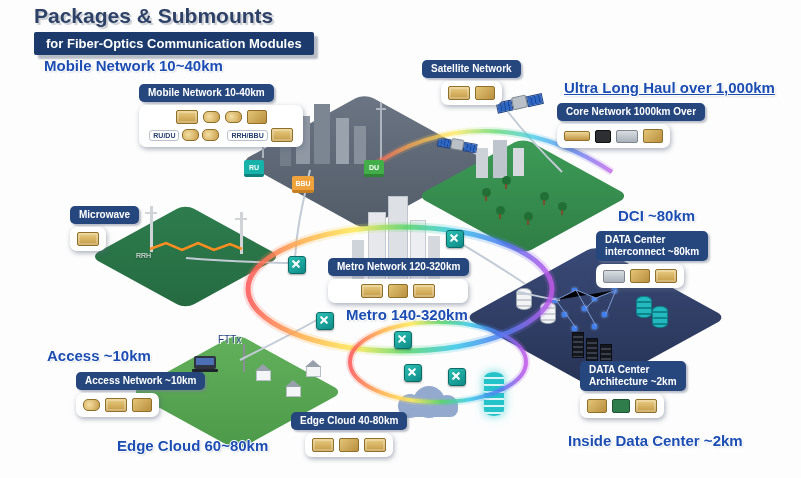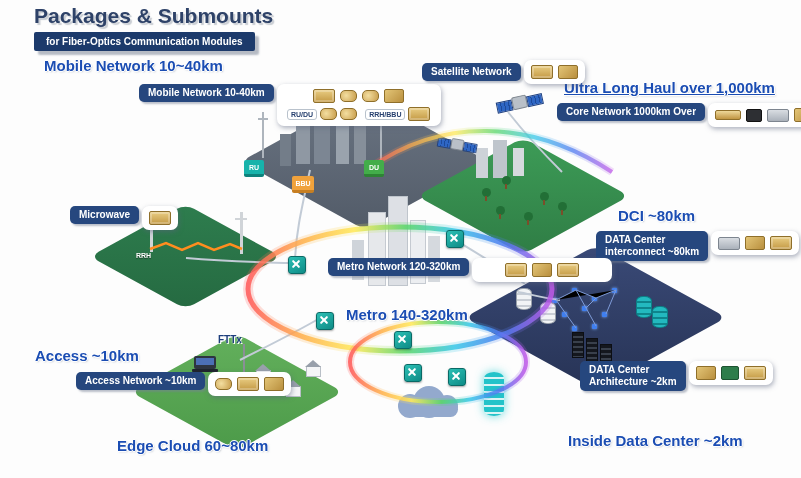--- a/index.html
+++ b/index.html
@@ -35,35 +35,35 @@
        background:repeating-linear-gradient(90deg,#2e66c4 0 3px,#1d4a9a 3px 4px);}
   .sat .body{position:absolute;left:16px;top:0;width:13px;height:11px;background:#b9c0c8;border:1px solid #7e868f;border-radius:2px;}
   .router{position:absolute;width:16px;height:16px;border-radius:3px;z-index:4;
           background:linear-gradient(145deg,#2cc0b5,#0e8b86);border:1px solid #0a6a66;
           box-shadow:0 1px 2px rgba(0,0,0,.35);}
   .router::before,.router::after{content:'';position:absolute;left:2px;top:6px;width:10px;height:2px;
           background:#fff;border-radius:1px;}
   .router::before{transform:rotate(45deg);} .router::after{transform:rotate(-45deg);}
   .cube{position:absolute;display:flex;align-items:center;justify-content:center;color:#fff;
         font-weight:bold;font-size:7px;border-radius:2px;z-index:4;}
-  .maplabel{position:absolute;z-index:4;font-weight:bold;}
+  .maplabel{position:absolute;z-index:4;font-weight:normal;}
   .laptop{position:absolute;z-index:2;width:22px;height:13px;background:#2e3440;border-radius:2px;}
   .laptop::before{content:'';position:absolute;left:2px;top:2px;width:18px;height:7px;background:#4c6fb5;}
   .laptop::after{content:'';position:absolute;left:-2px;top:13px;width:26px;height:3px;background:#1f242d;border-radius:1px;}
   .pole{position:absolute;width:2px;background:#8a8f96;z-index:2;}
 
   
   .page-title{position:absolute;left:34px;top:4px;margin:0;font-size:21px;font-weight:800;color:#2e4268;
               text-shadow:2px 2px 1px rgba(150,158,170,.5);z-index:6;}
-  .subtitle-badge{position:absolute;left:34px;top:32px;background:#1c3a6b;color:#fff;font-size:10px;
+  .subtitle-badge{position:absolute;left:34px;top:32px;background:#1c3a6b;color:#fff;font-size:13px;
               font-weight:bold;padding:4px 12px;border-radius:2px;z-index:6;
               box-shadow:4px 4px 2px rgba(135,144,158,.6);white-space:nowrap;}
   .heading{position:absolute;font-size:15px;font-weight:800;color:#1b4db3;white-space:nowrap;z-index:6;
            text-shadow:1px 0 0 #fff,-1px 0 0 #fff,0 1px 0 #fff,0 -1px 0 #fff,1px 1px 2px rgba(140,150,165,.6);}
-  .section{position:absolute;display:flex;gap:3px;align-items:flex-start;z-index:6;}
+  .section{position:absolute;display:flex;flex-direction:column;gap:3px;align-items:flex-start;z-index:6;}
   .section.center{align-items:center;}
   .badge{background:#26477e;color:#fff;font-size:10px;font-weight:bold;padding:3px 9px;border-radius:5px;
          white-space:nowrap;box-shadow:2px 2px 2px rgba(120,130,150,.5);line-height:1.2;}
   .badge.two-line{display:flex;flex-direction:column;}
   .card{background:#fff;border-radius:7px;box-shadow:1px 2px 5px rgba(90,100,125,.5);padding:5px 7px;
         display:flex;gap:5px;align-items:center;justify-content:center;}
   .card.col{flex-direction:column;gap:4px;}
   .chips-row{display:flex;gap:5px;align-items:center;justify-content:center;}
   .grp{display:flex;gap:3px;align-items:center;}
   .lbl{border:1px solid #b9c2cc;border-radius:3px;padding:1px 3px;font-size:7px;font-weight:bold;
@@ -222,21 +222,21 @@
   <div class="maplabel" style="left:136px;top:252px;font-size:7px;color:#fff;text-shadow:0 1px 1px rgba(0,0,0,.5);">RRH</div>
   <div class="maplabel" style="left:218px;top:334px;font-size:10px;color:#1e3f7d;text-shadow:0 0 2px #fff,1px 1px 0 #fff;">FTTx</div>
 
   <h1 class="page-title">Packages &amp; Submounts</h1>
   <div class="subtitle-badge">for Fiber-Optics Communication Modules</div>
 
   <div class="heading" style="left:44px;top:57px;">Mobile Network 10~40km</div>
   <div class="heading" style="left:564px;top:79px;text-decoration:underline;">Ultra Long Haul over 1,000km</div>
   <div class="heading" style="left:618px;top:207px;">DCI ~80km</div>
   <div class="heading" style="left:346px;top:306px;">Metro 140-320km</div>
-  <div class="heading" style="left:35px;top:347px;">Access ~10km</div>
+  <div class="heading" style="left:47px;top:347px;">Access ~10km</div>
   <div class="heading" style="left:117px;top:437px;">Edge Cloud 60~80km</div>
   <div class="heading" style="left:568px;top:432px;text-align:right;">Inside Data Center ~2km</div>
 
   <div class="section" style="left:139px;top:84px;">
     <div class="badge">Mobile Network 10-40km</div>
     <div class="card col" style="width:150px;">
       <div class="chips-row">
           <span class="chip butterfly-package"></span>
           <span class="chip to-can"></span>
           <span class="chip to-can"></span>
@@ -308,20 +308,28 @@
 
   <div class="section" style="left:76px;top:372px;">
     <div class="badge">Access Network ~10km</div>
     <div class="card">
         <span class="chip to-can"></span>
         <span class="chip butterfly-package"></span>
         <span class="chip cob-module"></span>
       </div>
   </div>
 
+  <div class="section center" style="left:291px;top:412px;">
+    <div class="badge">Edge Cloud 40-80km</div>
+    <div class="card">
+        <span class="chip butterfly-package"></span>
+        <span class="chip cob-module"></span>
+        <span class="chip butterfly-package"></span>
+      </div>
+  </div>
 
   <div class="section" style="left:580px;top:361px;">
     <div class="badge two-line">
       <span>DATA Center</span>
       <span>Architecture ~2km</span>
     </div>
     <div class="card">
         <span class="chip cob-module"></span>
         <span class="chip green-pcb"></span>
         <span class="chip butterfly-package"></span>

